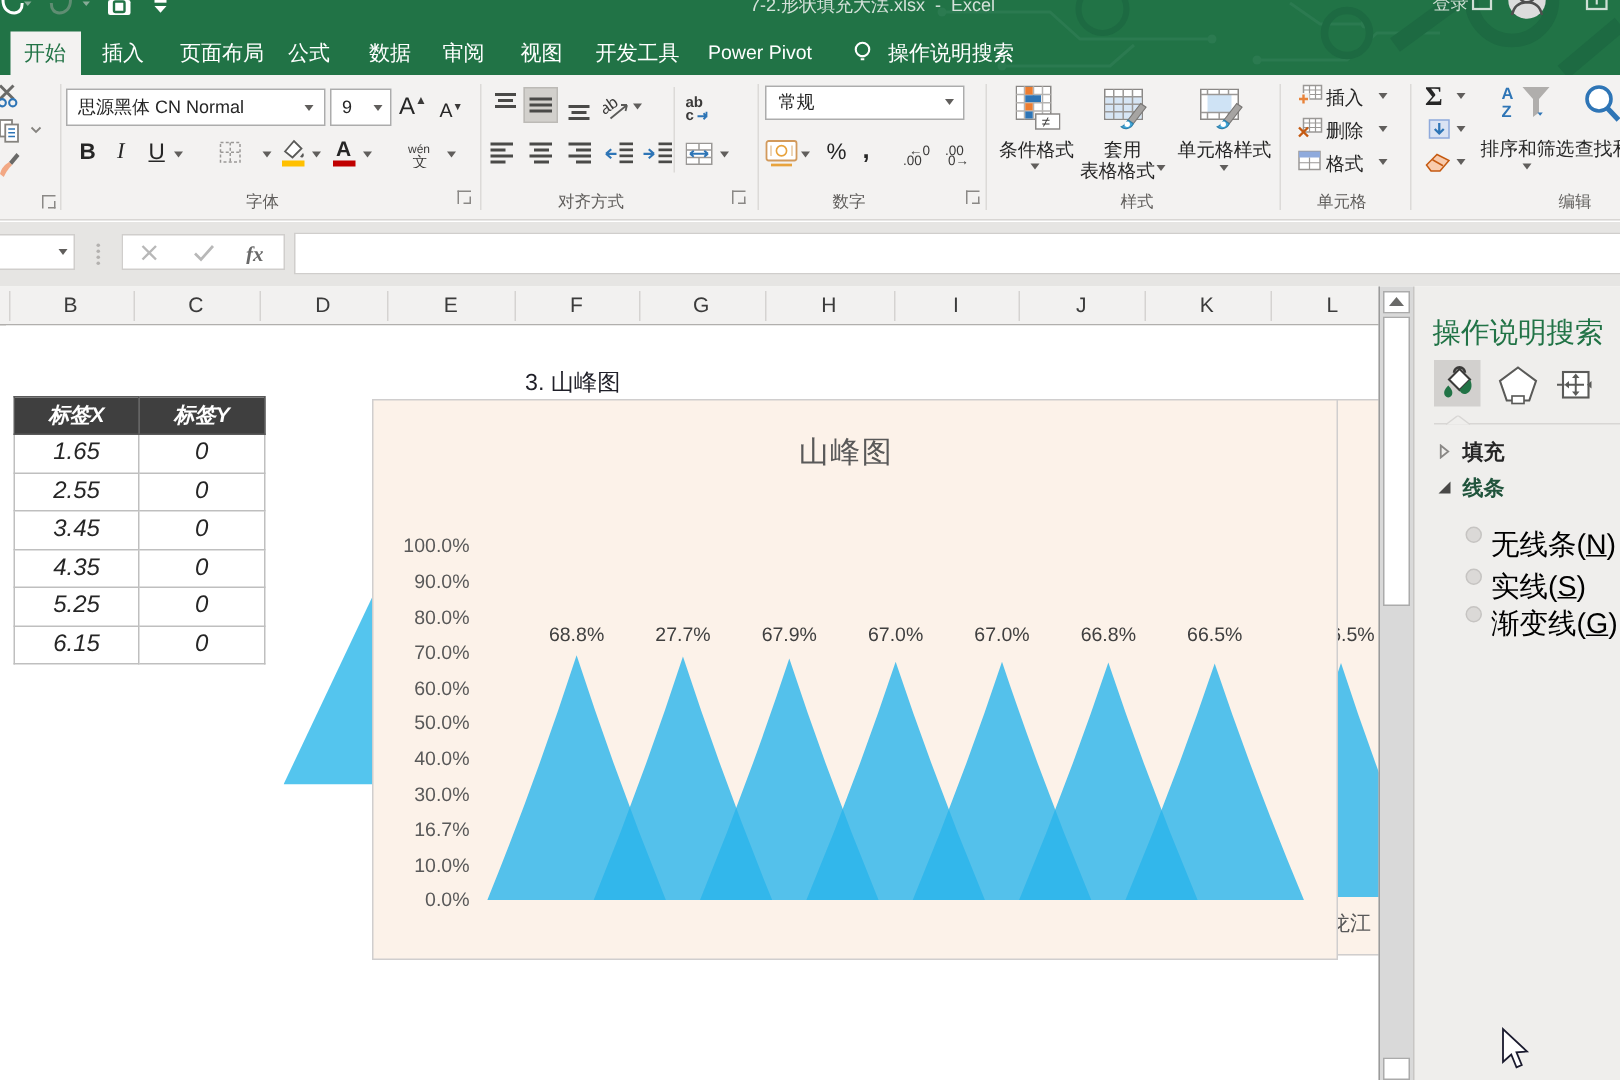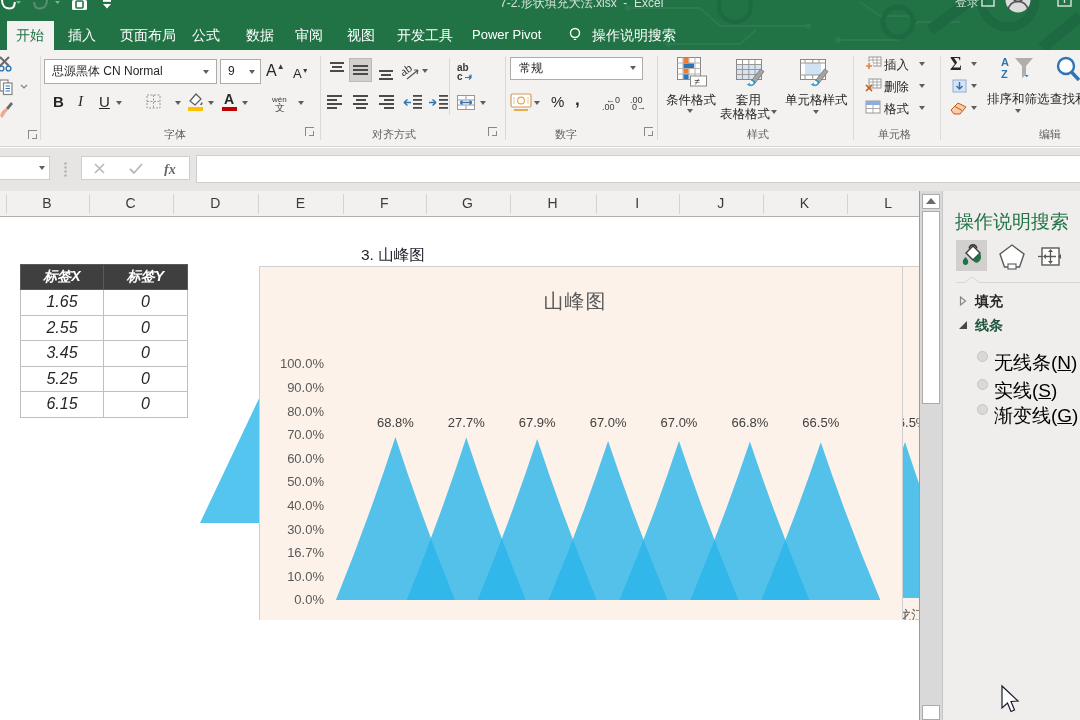--- a/index.html
+++ b/index.html
@@ -25,21 +25,21 @@
 .bars { position:absolute; }
 .bars div { position:absolute; height:1.8px; background:#4a4a48; }
 
 #fbar { position:absolute; left:0; top:148px; width:1080px; height:43px; background:#e6e5e3; }
 .wbox { position:absolute; background:#fff; border:1px solid #d0cecc; }
 
 #chead { position:absolute; left:0; top:191px; width:920px; height:26px; background:#f2f1f0; border-bottom:1px solid #b1afad; }
 .ch { position:absolute; top:4px; font-size:14px; color:#3b3b3b; }
 .cs { position:absolute; top:3px; width:1px; height:20px; background:#d5d3d1; }
 
-#sheet { position:absolute; left:15px; top:217px; width:920px; height:403px; background:#fff; overflow:hidden; }
+#sheet { position:absolute; left:4px; top:217px; width:920px; height:503px; background:#fff; overflow:hidden; }
 
 #dtable { position:absolute; left:5px; top:-2px; border-collapse:collapse;font-style:italic; }
 #dtable th { background:#3f3f3f; color:#fff; font-size:14px; font-weight:bold; border:1px solid #5a5a5a; }
 #dtable td { background:#fff; color:#262626; font-size:16px; text-align:center; border:1px solid #bfbfbf; }
 
 .chartbox { position:absolute; background:#fcf2e9; border:1px solid #d0cece; }
 .dlabel { position:absolute; font-size:13px; color:#404040; text-align:center; width:44px; }
 .ylabel { position:absolute; font-size:13px; color:#595959; text-align:right; width:60px; }
 
 #vsb { position:absolute; left:919px; top:191px; width:23px; height:529px; background:#d9d9d9; border-left:1px solid #9b9b9b; }
@@ -463,20 +463,24 @@
           </tr>
           <tr>
             <td style="height:25.5px">2.55</td>
             <td>0</td>
           </tr>
           <tr>
             <td style="height:25.5px">3.45</td>
             <td>0</td>
           </tr>
           <tr>
+            <td style="height:25.5px">4.35</td>
+            <td>0</td>
+          </tr>
+          <tr>
             <td style="height:25.5px">5.25</td>
             <td>0</td>
           </tr>
           <tr>
             <td style="height:25.5px">6.15</td>
             <td>0</td>
           </tr>
         </tbody>
       </table>
   </div>

